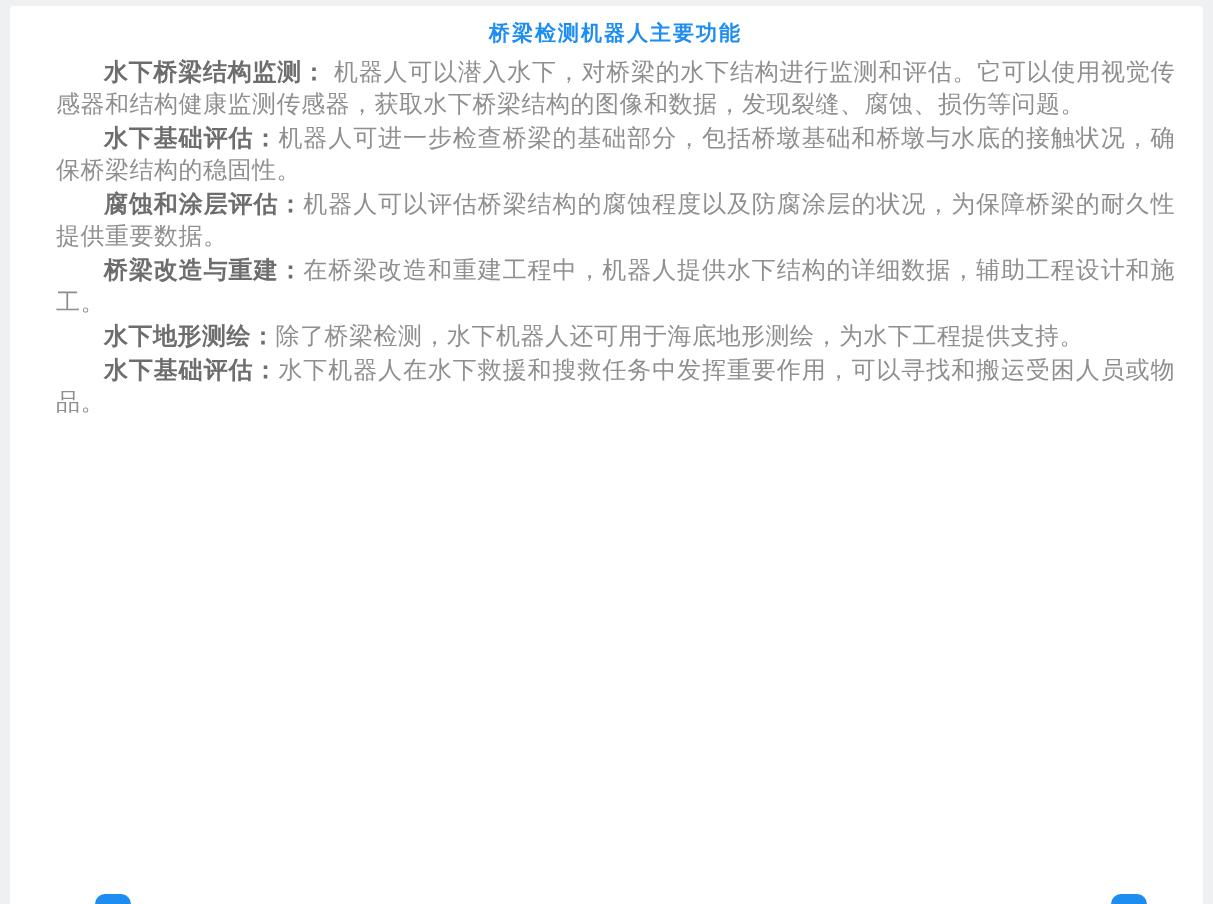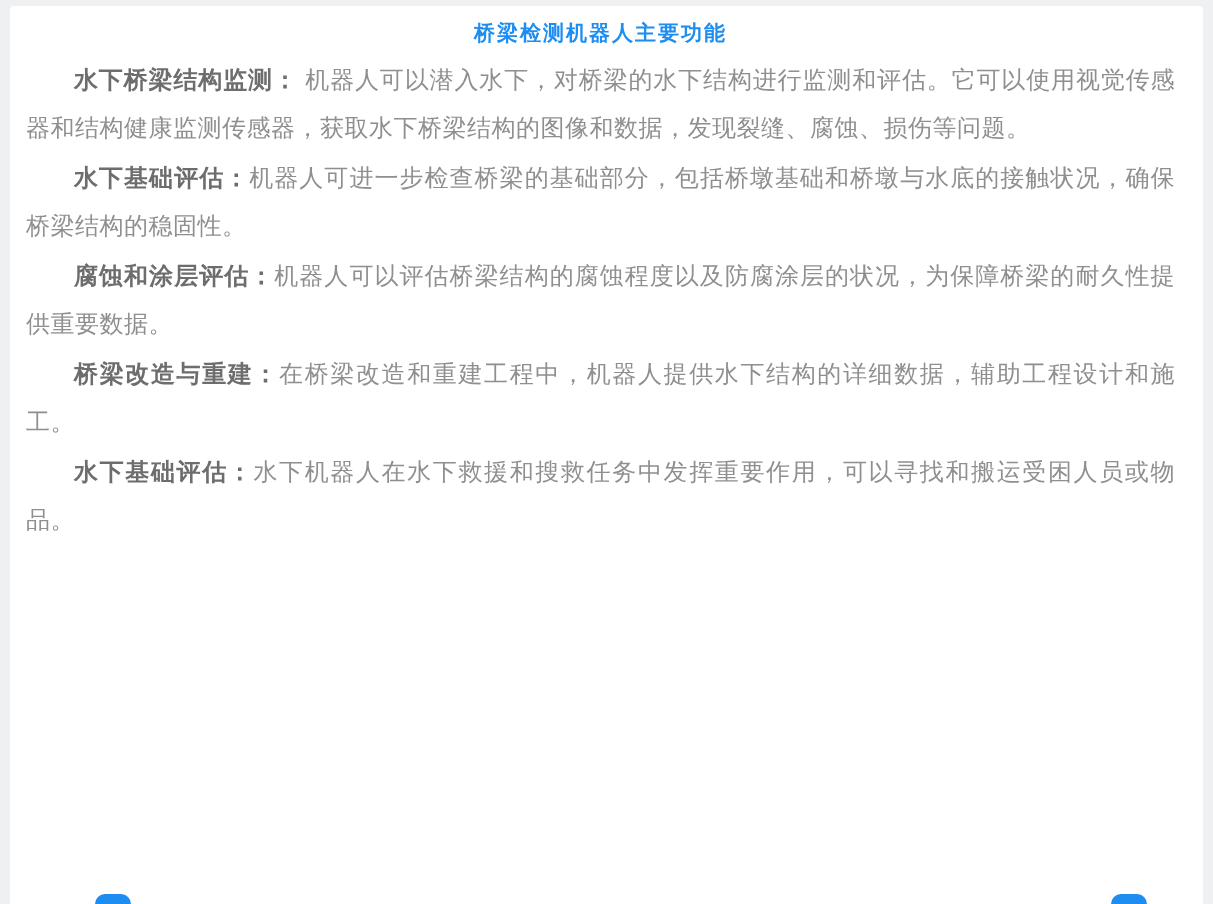--- a/index.html
+++ b/index.html
@@ -12,36 +12,36 @@
   html,body{margin:0;padding:0;}
   body{
     width:1213px;height:904px;position:relative;overflow:hidden;
     background:var(--page-bg);
     font-family:"Liberation Sans","DejaVu Sans",sans-serif;
   }
   .content{
     position:absolute;left:10px;top:6px;width:1193px;bottom:0;
     background:var(--content-bg);
     box-sizing:border-box;
-    padding:8px 28px 0 16px;
+    padding:8px 28px 0 46px;
     border-radius:4px 4px 0 0;
   }
   .doc-title{
     margin:4px 0 8px 0;
     text-align:center;
     color:var(--accent);
     font-size:21px;
     font-weight:bold;
     letter-spacing:2px;
     line-height:30px;
   }
   .para{
     margin:2px 0;
     font-size:24px;
-    line-height:48px;
+    line-height:32px;
     color:var(--body-text);
     letter-spacing:0.5px;
     text-align:justify;
   }
   .para.indent{ text-indent:2em; }
   .para .label{
     font-weight:bold;
     color:var(--label-text);
   }
   .para.label-regular .label{
@@ -68,20 +68,21 @@
 
 
   <p class="para indent"><span class="label">水下基础评估：</span><span class="text">机器人可进一步检查桥梁的基础部分，包括桥墩基础和桥墩与水底的接触状况，确保桥梁结构的稳固性。</span></p>
 
   <p class="para indent"><span class="label">腐蚀和涂层评估：</span><span class="text">机器人可以评估桥梁结构的腐蚀程度以及防腐涂层的状况，为保障桥梁的耐久性提供重要数据。</span></p>
 
 
 
   <p class="para indent"><span class="label">桥梁改造与重建：</span><span class="text">在桥梁改造和重建工程中，机器人提供水下结构的详细数据，辅助工程设计和施工。</span></p>
 
+  <p class="para indent"><span class="label">水下地形测绘：</span><span class="text">除了桥梁检测，水下机器人还可用于海底地形测绘，为水下工程提供支持。</span></p>
 
 
   <p class="para indent"><span class="label">水下基础评估：</span><span class="text">水下机器人在水下救援和搜救任务中发挥重要作用，可以寻找和搬运受困人员或物品。</span></p>
 </div>
 </div>
 
 <div class="accent-fragment left"></div>
 <div class="accent-fragment right"></div>
 
 </body></html>

